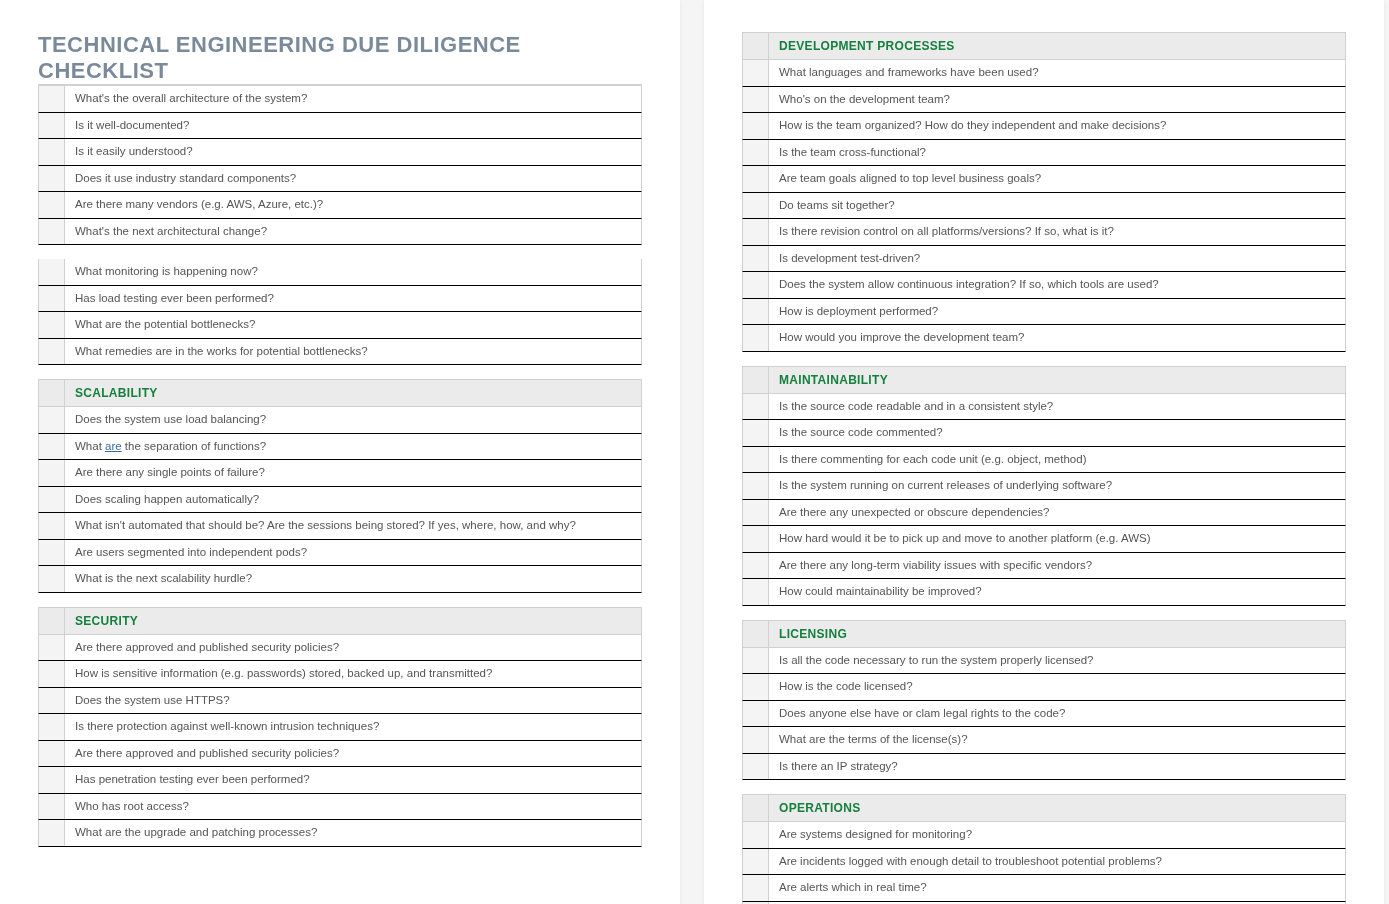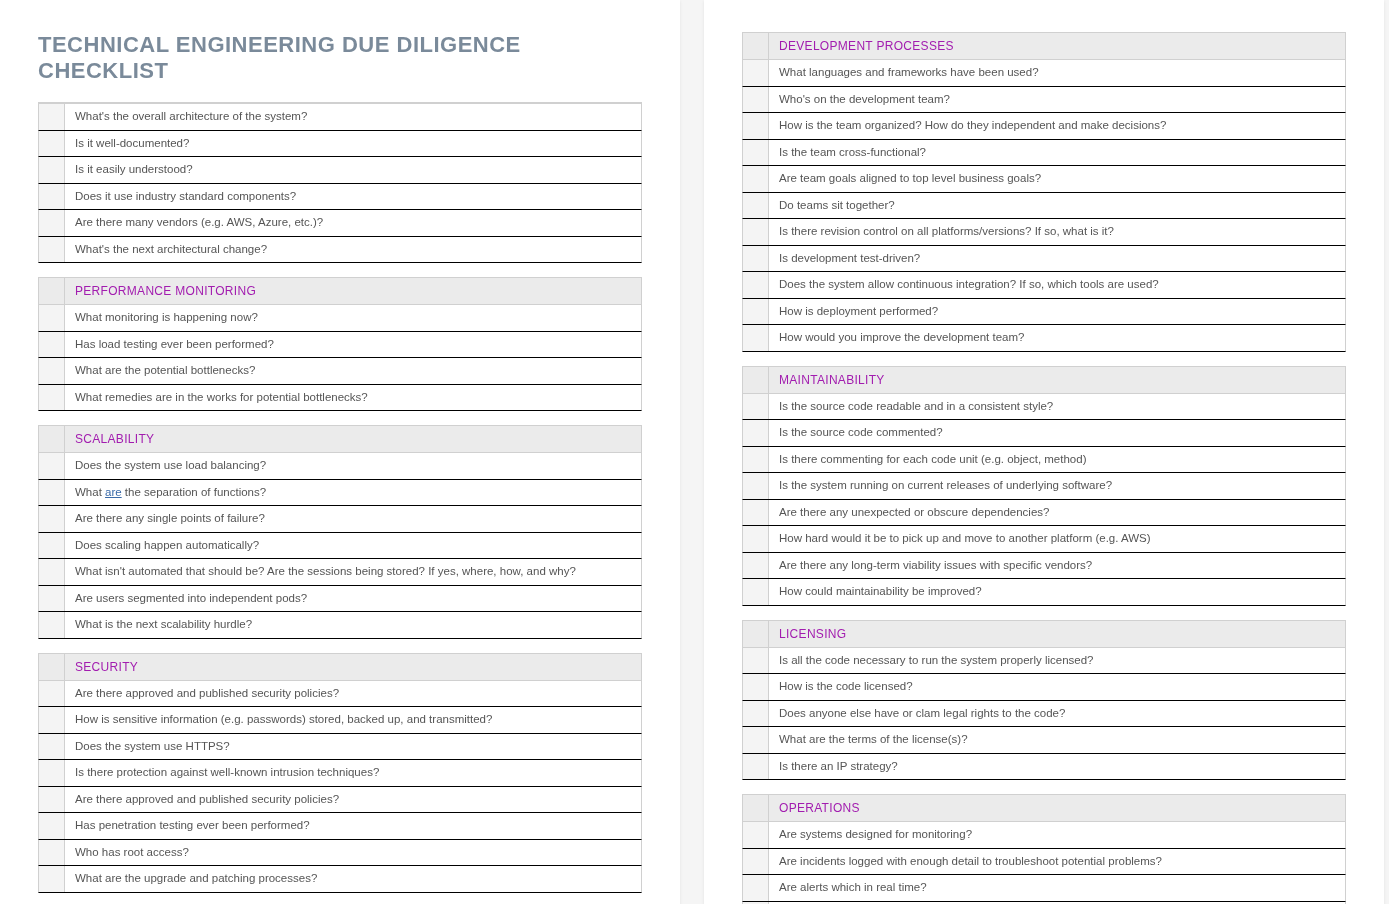--- a/index.html
+++ b/index.html
@@ -25,40 +25,39 @@
       width: 680px;
     }
     .page-right {
       width: 680px;
     }
     h1 {
       color: #7a8a9a;
       font-size: 22px;
       font-weight: bold;
       letter-spacing: 0.5px;
-      margin-bottom: 18px;
     }
     .section {
       margin-bottom: 14px;
     }
     .section-header-row {
       display: flex;
       border: 1px solid #d0d0d0;
     }
     .check-col {
       width: 26px;
       min-width: 26px;
       background: #ebebeb;
       border-right: 1px solid #d0d0d0;
     }
     .section-header {
       flex: 1;
       background: #ebebeb;
-      color: #a21caf;
-      font-weight: normal;
+      color: #15803d;
+      font-weight: bold;
       font-size: 12px;
       padding: 6px 10px;
       letter-spacing: 0.3px;
     }
     .question-row {
       display: flex;
       border-left: 1px solid #d0d0d0;
       border-right: 1px solid #d0d0d0;
       border-bottom: 1px solid #000000;
     }
@@ -110,24 +109,20 @@
         <div class="question-row">
           <div class="question-check"></div>
           <div class="question-text">Are there many vendors (e.g. AWS, Azure, etc.)?</div>
         </div>
         <div class="question-row">
           <div class="question-check"></div>
           <div class="question-text">What's the next architectural change?</div>
         </div>
       </div>
       <div class="section">
-        <div class="section-header-row">
-          <div class="check-col"></div>
-          <div class="section-header">PERFORMANCE MONITORING</div>
-        </div>
         <div class="question-row">
           <div class="question-check"></div>
           <div class="question-text">What monitoring is happening now?</div>
         </div>
         <div class="question-row">
           <div class="question-check"></div>
           <div class="question-text">Has load testing ever been performed?</div>
         </div>
         <div class="question-row">
           <div class="question-check"></div>

